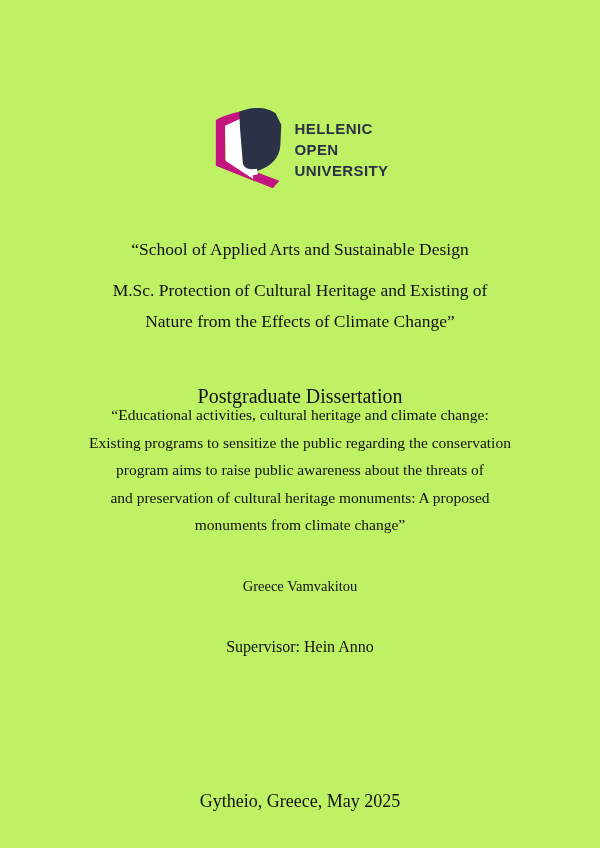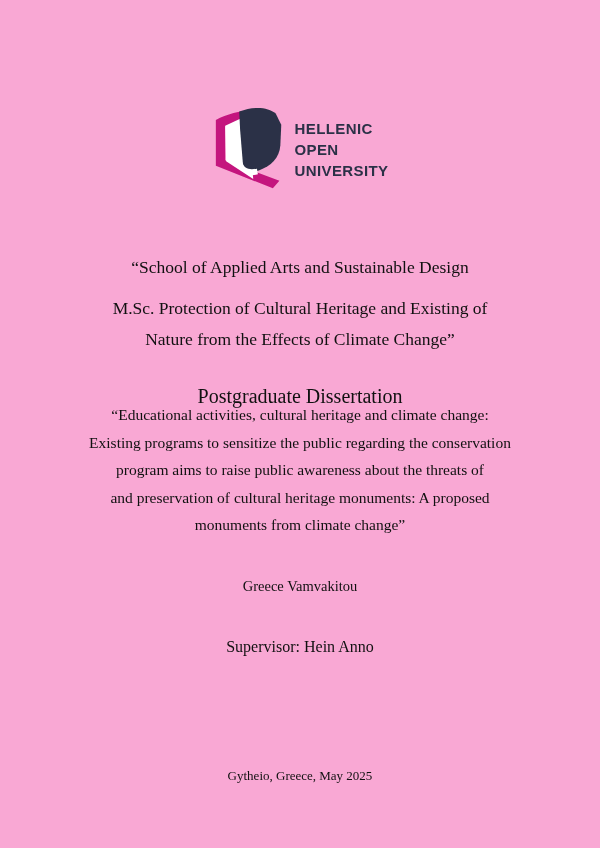--- a/index.html
+++ b/index.html
@@ -5,21 +5,21 @@
   html,body{margin:0;padding:0;}
   body{
     background:#e8e8e8;
     font-family:"Liberation Serif", serif;
   }
   .page{
     position:relative;
     width:600px;
     height:848px;
     margin:0 auto;
-    background:#f9a8d4;
+    background:#bef264;
     color:#111111;
     overflow:hidden;
   }
   .centered{
     position:absolute;
     left:0;
     width:100%;
     text-align:center;
   }
   
@@ -45,42 +45,42 @@
     letter-spacing:0.4px;
     color:#2B3147;
     text-align:left;
   }
   
   .title-block{
     top:234px;
     font-size:17.5px;
     line-height:31px;
   }
-  .title-line1{margin-bottom:10px;margin-top:18px;}
+  .title-line1{margin-bottom:10px;}
   .postgrad{
     top:386px;
     font-size:20px;
     line-height:20px;
   }
   .quote{
     top:401px;
     font-size:15.5px;
     line-height:27.5px;
   }
   .author{
     top:578px;
     font-size:14.5px;
   }
   .supervisor{
     top:638px;
     font-size:16px;
   }
   .place-date{
-    top:768px;
-    font-size:13px;
+    top:791px;
+    font-size:18px;
   }
 </style>
 </head>
 <body>
 
 <div class="page">
 
   <div class="logo">
     <svg class="logo-mark" viewBox="0 0 76 92" xmlns="http://www.w3.org/2000/svg" aria-hidden="true">
 

